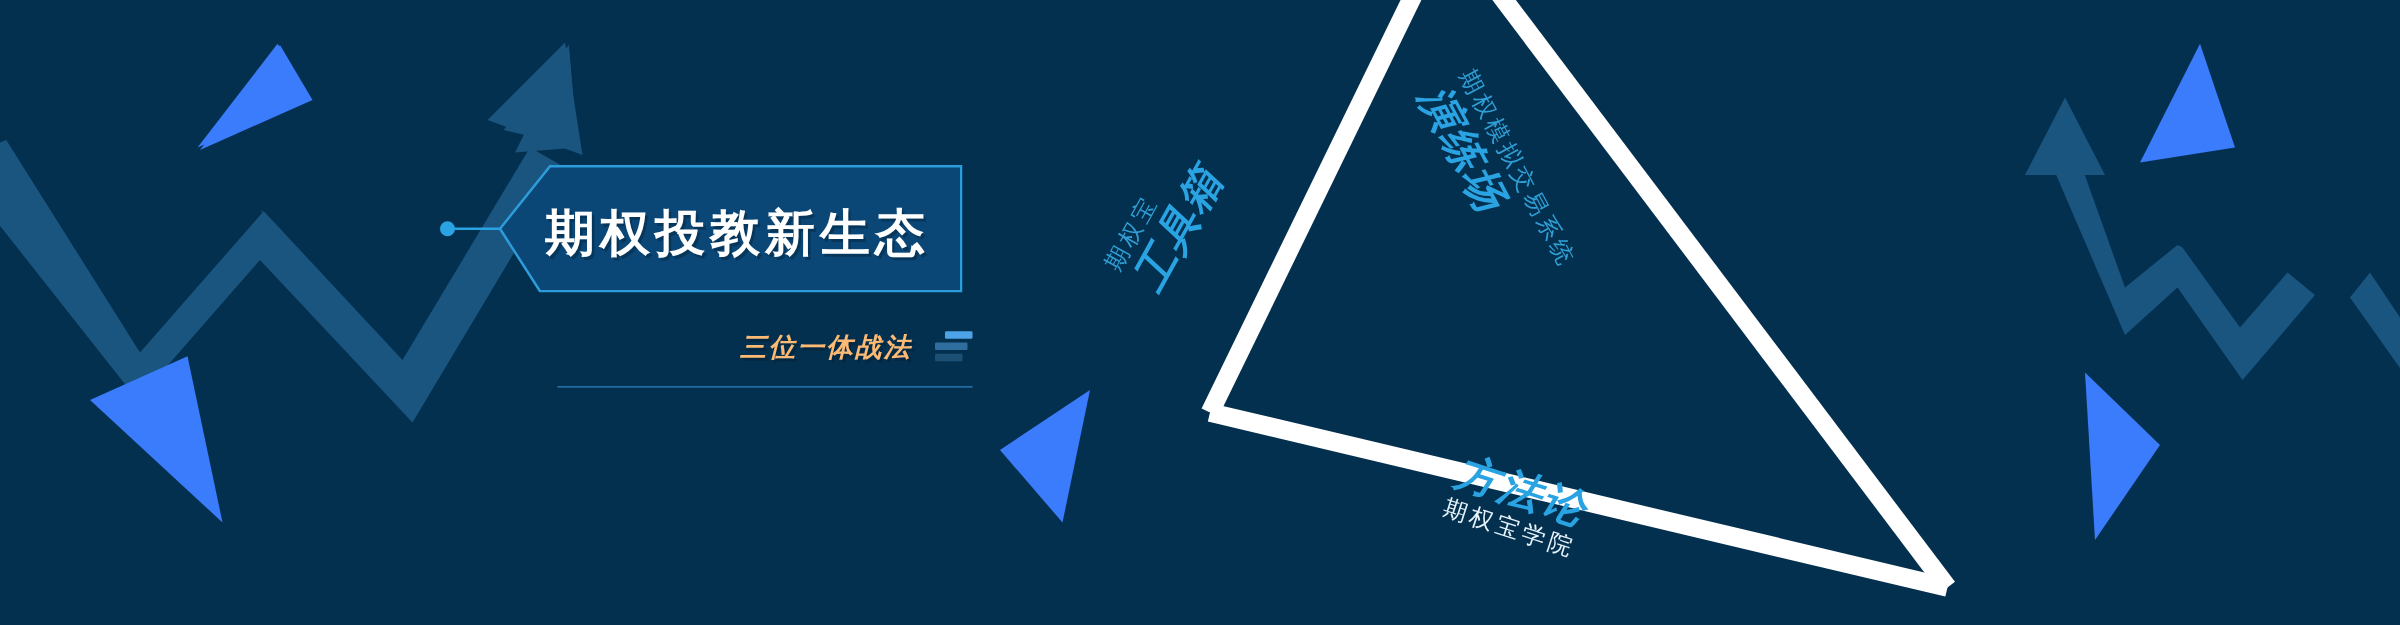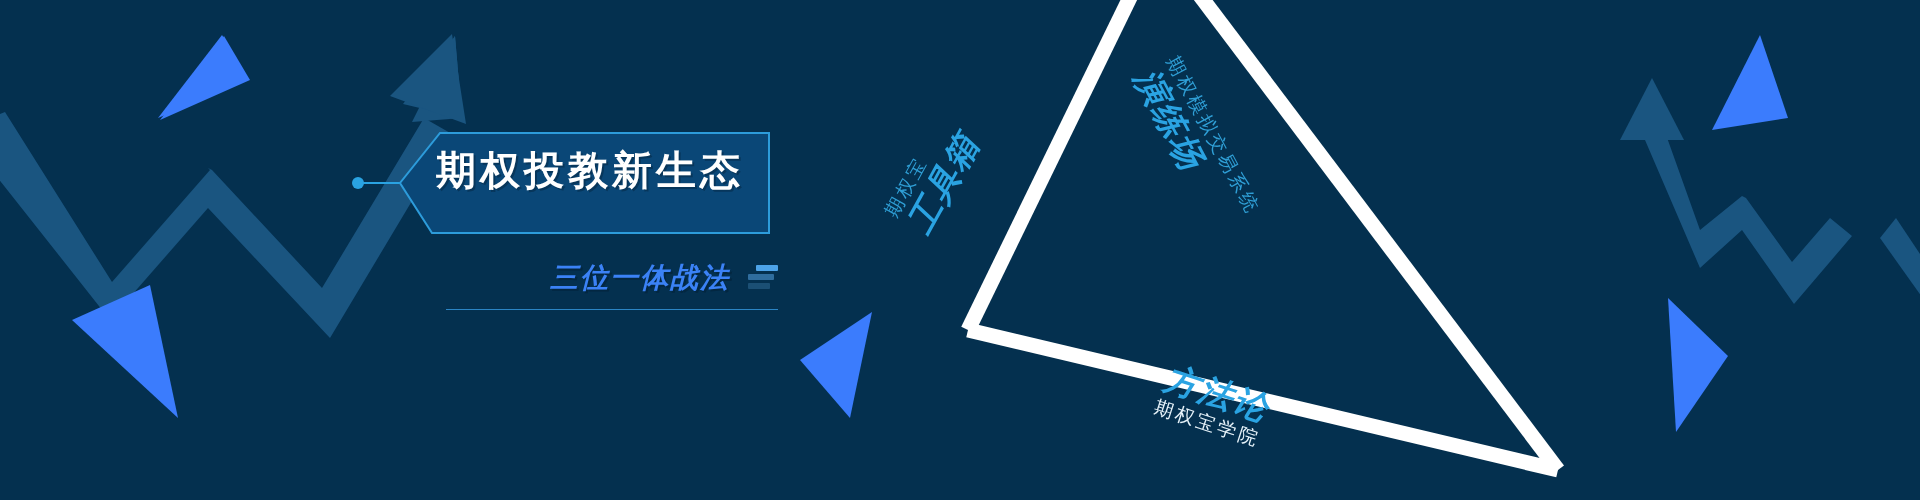--- a/index.html
+++ b/index.html
@@ -26,21 +26,21 @@
     position:absolute;
     left:392px; top:132px;
     width:378px; height:102px;
   }
   #title-card .card-svg{
     position:absolute; left:0; top:0;
     width:378px; height:102px;
   }
   #title-text{
     position:absolute;
-    left:0; top:0;
+    left:0; top:16px;
     width:378px; height:77px;
     display:flex;
     align-items:center;
     justify-content:center;
     padding-left:18px;
     box-sizing:border-box;
     color:#ffffff;
     font-size:40px;
     font-weight:bold;
     letter-spacing:4px;
@@ -63,22 +63,22 @@
     width:332px; height:58px;
   }
   #subtitle-row{
     display:flex;
     align-items:center;
     justify-content:flex-end;
     height:40px;
     gap:14px;
   }
   #subtitle-text{
-    color:#3b82f6;
-    font-size:28px;
+    color:#fdba74;
+    font-size:21px;
     font-weight:bold;
     font-style:italic;
     letter-spacing:2px;
     white-space:nowrap;
     text-shadow:2px 2px 0 rgba(2,22,40,.35);
     user-select:none;
   }
   #subtitle-bars{
     display:flex;
     flex-direction:column;

